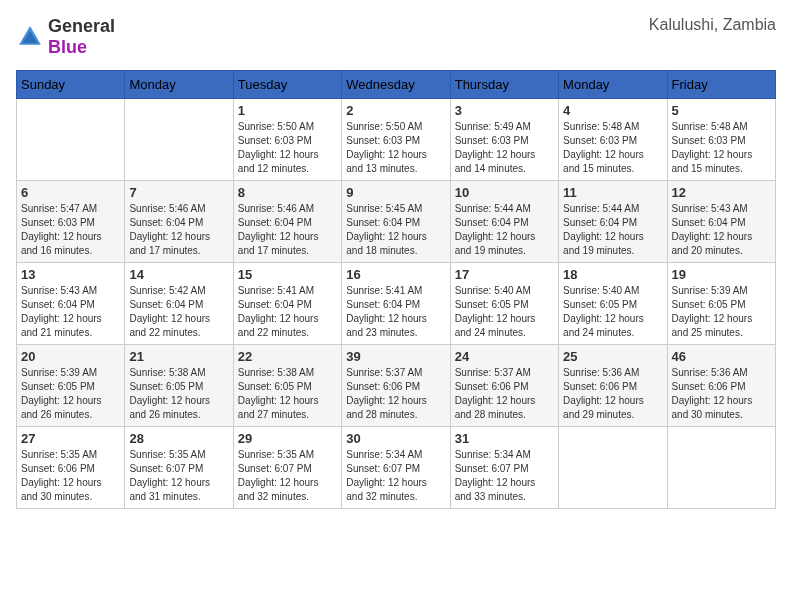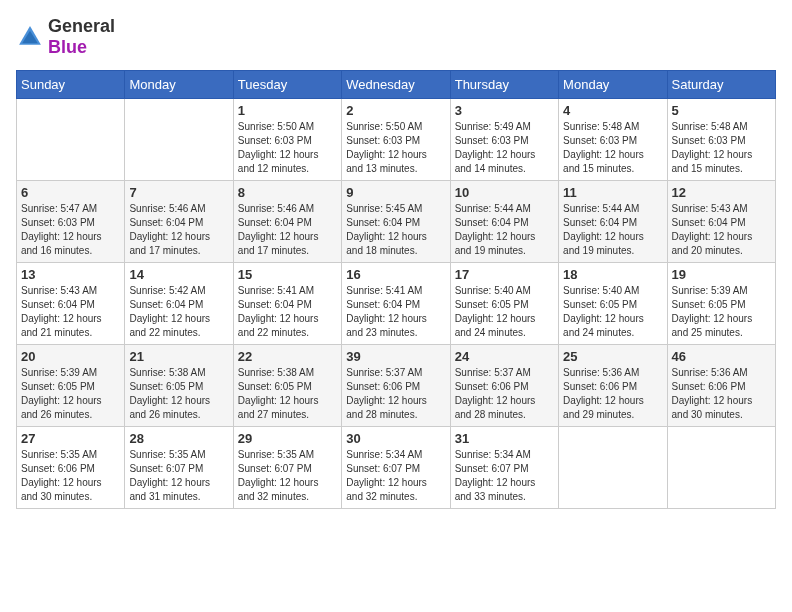--- a/index.html
+++ b/index.html
@@ -48,21 +48,21 @@
       font-size: 16px;
       color: #555;
     }
     .calendar {
       width: 100%;
       border-collapse: collapse;
       font-size: 11px;
     }
     .calendar thead th {
       background: #3a6bbf;
-      color: #ffffff;
+      color: #000000;
       padding: 6px 4px;
       text-align: left;
       font-size: 13px;
       font-weight: normal;
       border: 1px solid #2a5aaf;
     }
     .calendar tbody td {
       border: 1px solid #ccc;
       vertical-align: top;
       padding: 4px 4px 4px 4px;
@@ -97,33 +97,34 @@
     <svg class="logo-icon" viewBox="0 0 36 36">
       <polygon points="18,4 32,28 4,28" fill="#4a90d9"></polygon>
       <polygon points="18,10 28,26 8,26" fill="#2a70b9"></polygon>
     </svg>
     <div>
       <span class="logo-text-general">General</span><br>
       <span class="logo-text-blue">Blue</span>
     </div>
   </div>
   <div class="title-block">
+    <div class="location-title">Kalulushi, Zambia</div>
   </div>
 </div>
 
 <table class="calendar">
   <thead>
     <tr>
     <th>Sunday</th>
         <th>Monday</th>
         <th>Tuesday</th>
         <th>Wednesday</th>
         <th>Thursday</th>
         <th>Monday</th>
-        <th>Saturday</th>
+        <th>Friday</th>
       </tr>
   </thead>
   <tbody id="calendar-body">
   <tr>
         <td class="empty-cell"></td>
         <td class="empty-cell"></td>
         <td>
           <span class="cell-day">1</span>
           <div class="cell-info">Sunrise: 5:50 AM<br>Sunset: 6:03 PM<br>Daylight: 12 hours<br>and 12 minutes.</div>
         </td>

